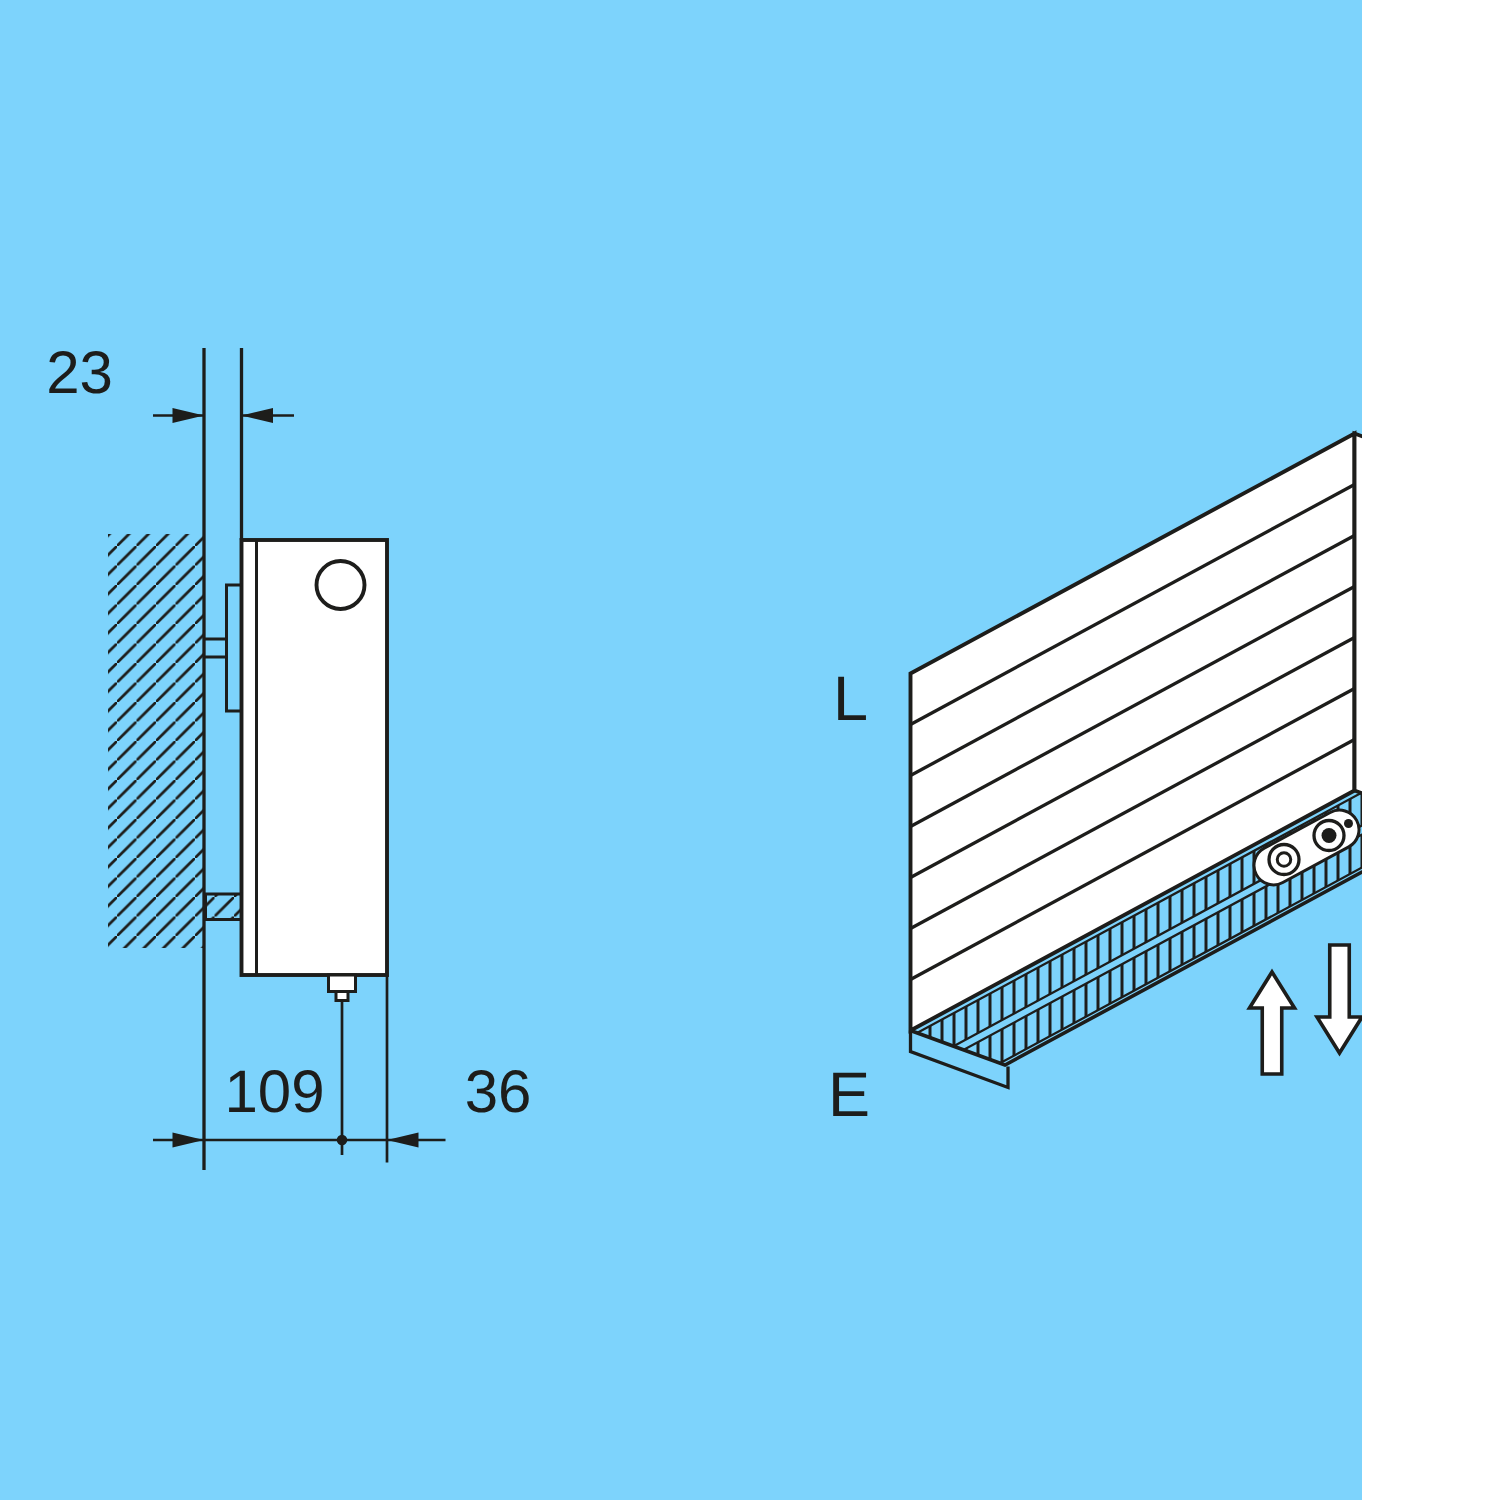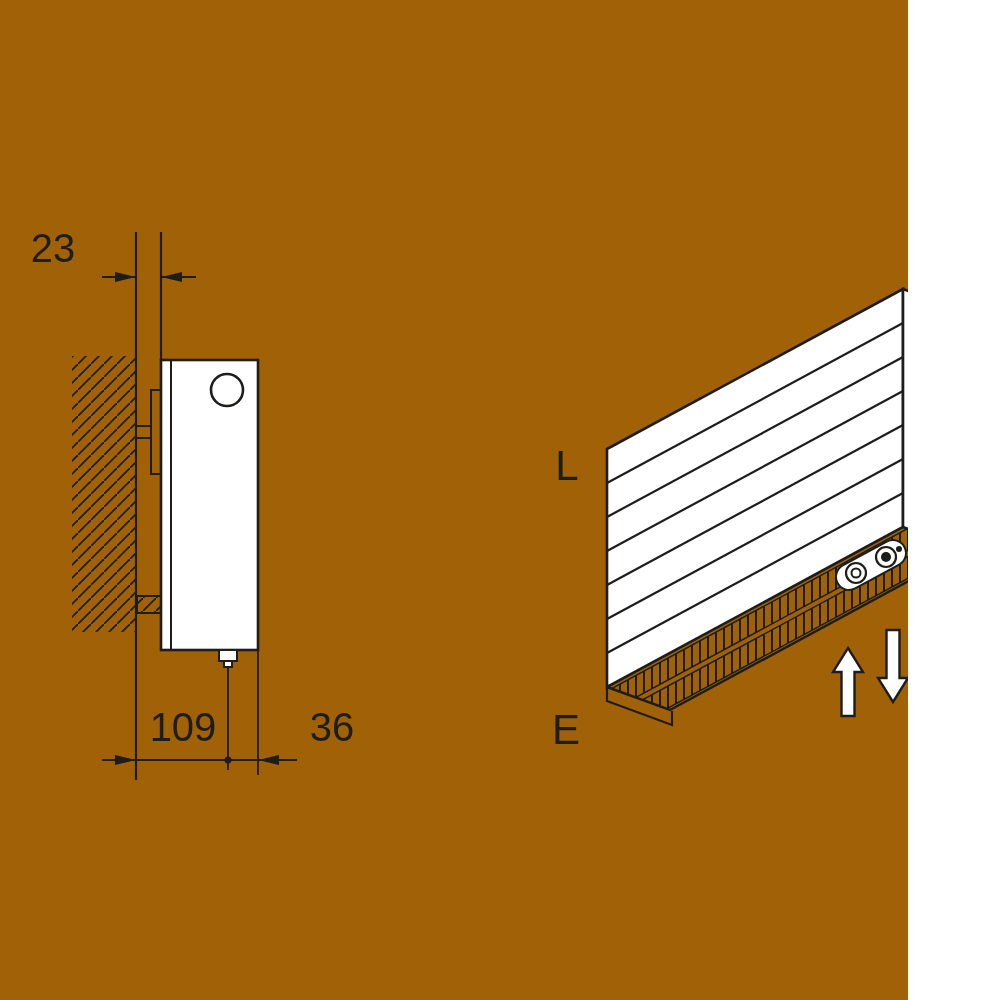--- a/index.html
+++ b/index.html
@@ -1,20 +1,20 @@
 <!DOCTYPE html>
 <html><head>
 <meta charset="utf-8">
 <style>
   html, body { margin: 0; padding: 0; background: #ffffff; }
   .stage {
     position: relative;
     width: 908px;
     height: 1000px;
-    background: #a16207;
+    background: #7dd3fc;
     overflow: hidden;
   }
   svg { display: block; }
   .t {
     font-family: "Liberation Sans", sans-serif;
     fill: #1d1d1b;
   }
 </style>
 </head>
 <body>

